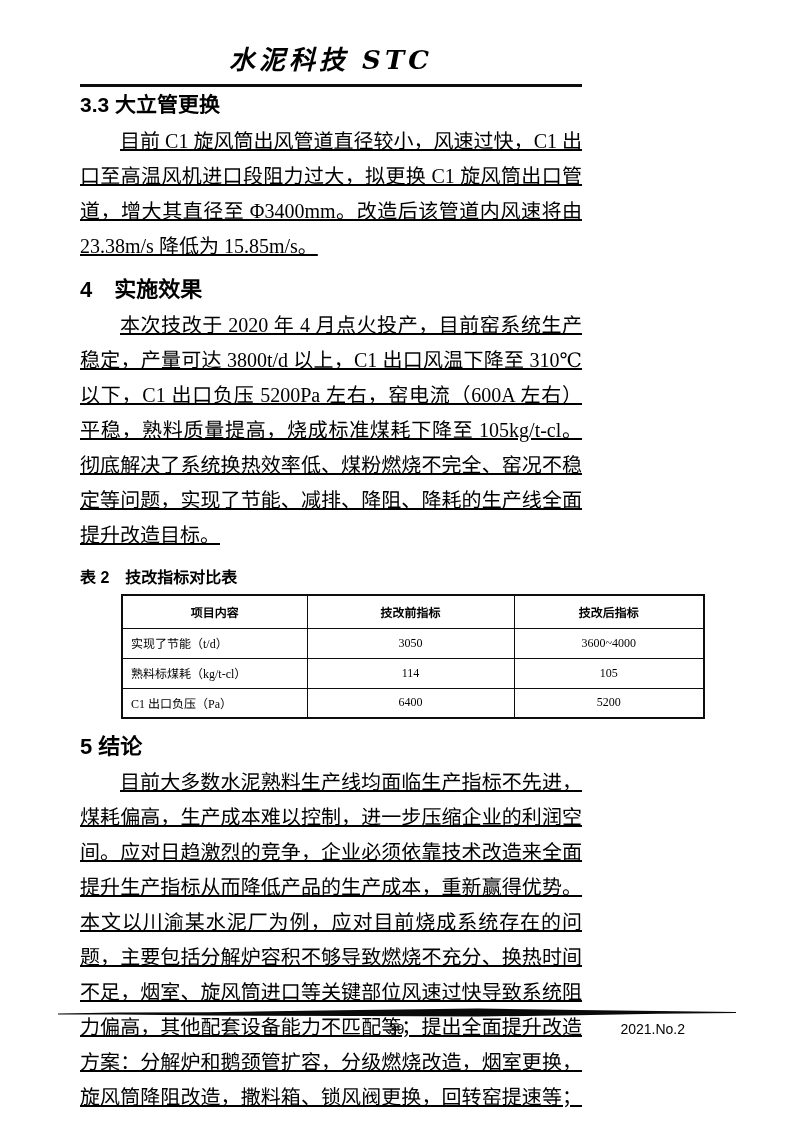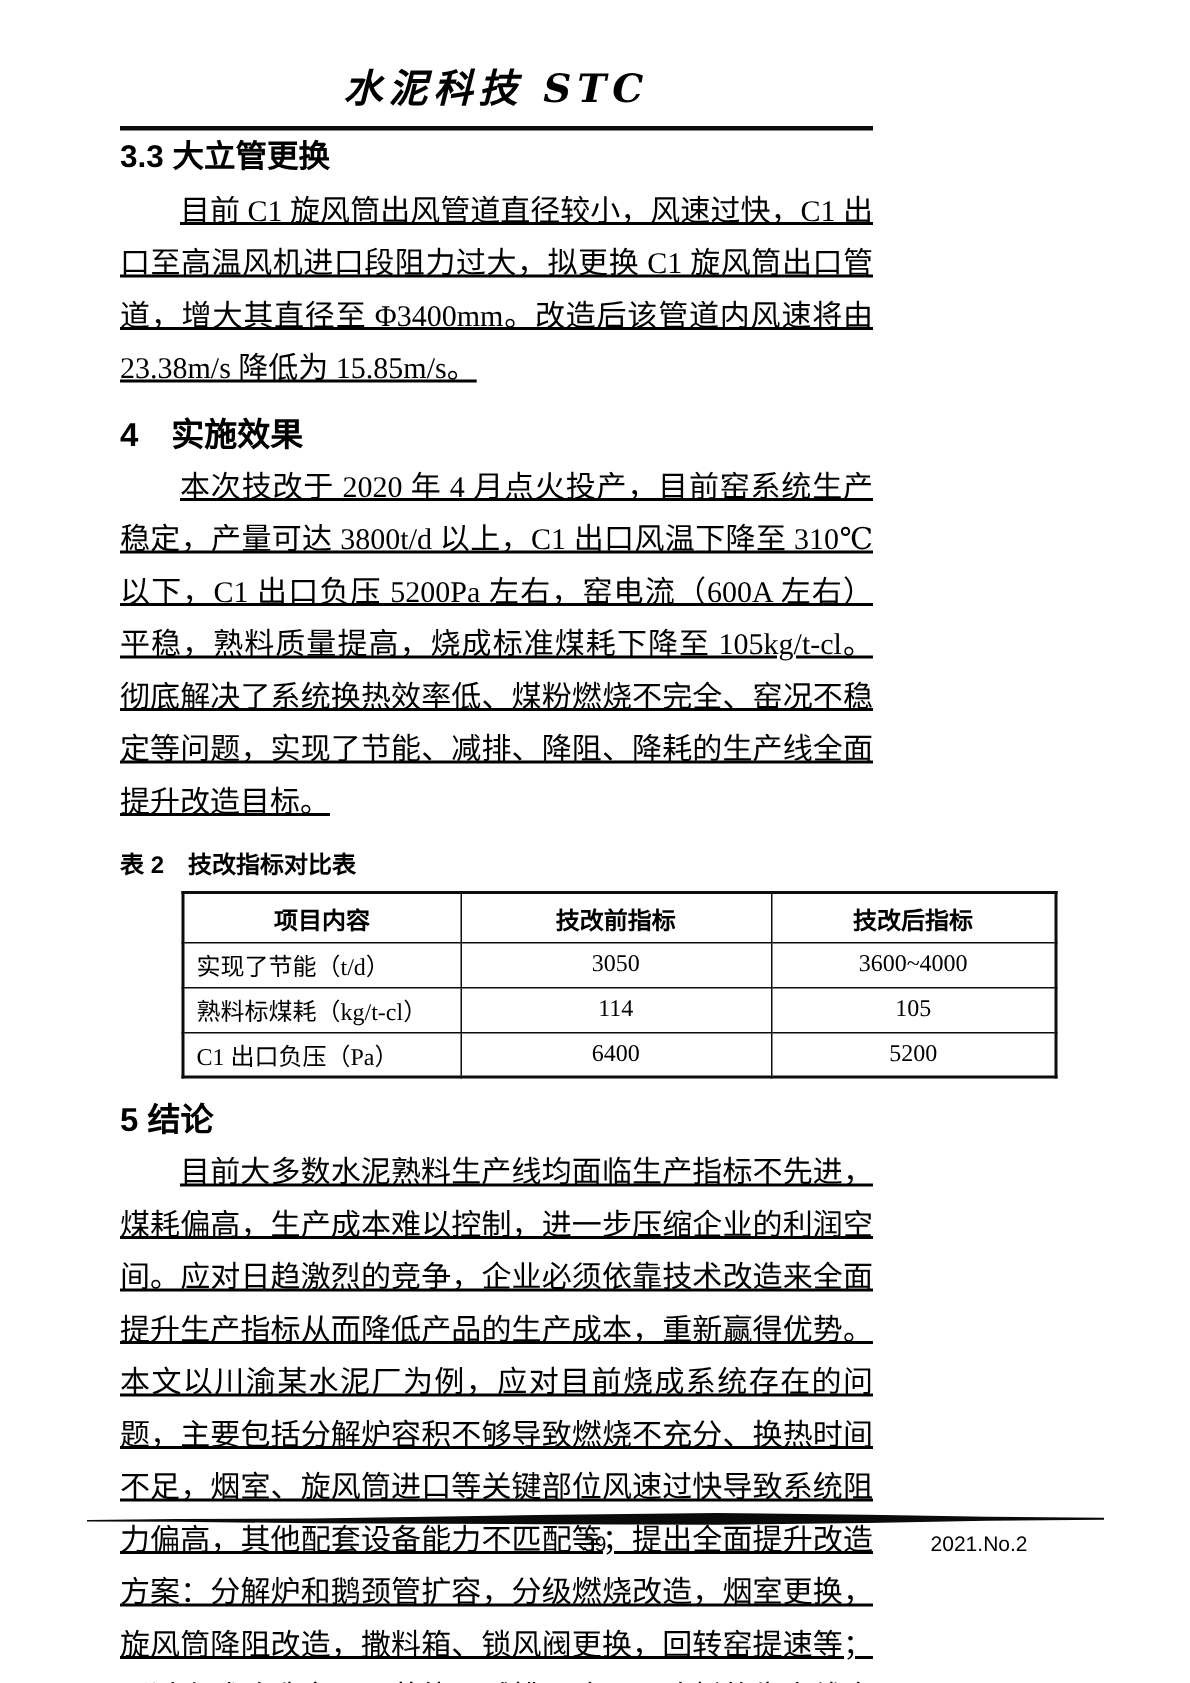--- a/index.html
+++ b/index.html
@@ -60,21 +60,21 @@
     font-weight: 600;
     font-size: 16px;
     line-height: 20px;
     margin-top: 15px;
   }
   table.indicators {
     border-collapse: collapse;
     margin: 6px 0 0 41px;
     width: 582px;
     table-layout: fixed;
-    font-size: 16px;
+    font-size: 12px;
     padding-left: 28px;
   }
   table.indicators col.c1 { width: 185px; }
   table.indicators col.c2 { width: 207px; }
   table.indicators col.c3 { width: 190px; }
   table.indicators th, table.indicators td {
     border: 1.5px solid #0d0d0d;
     height: 30px;
     padding: 0 8px;
     vertical-align: middle;

